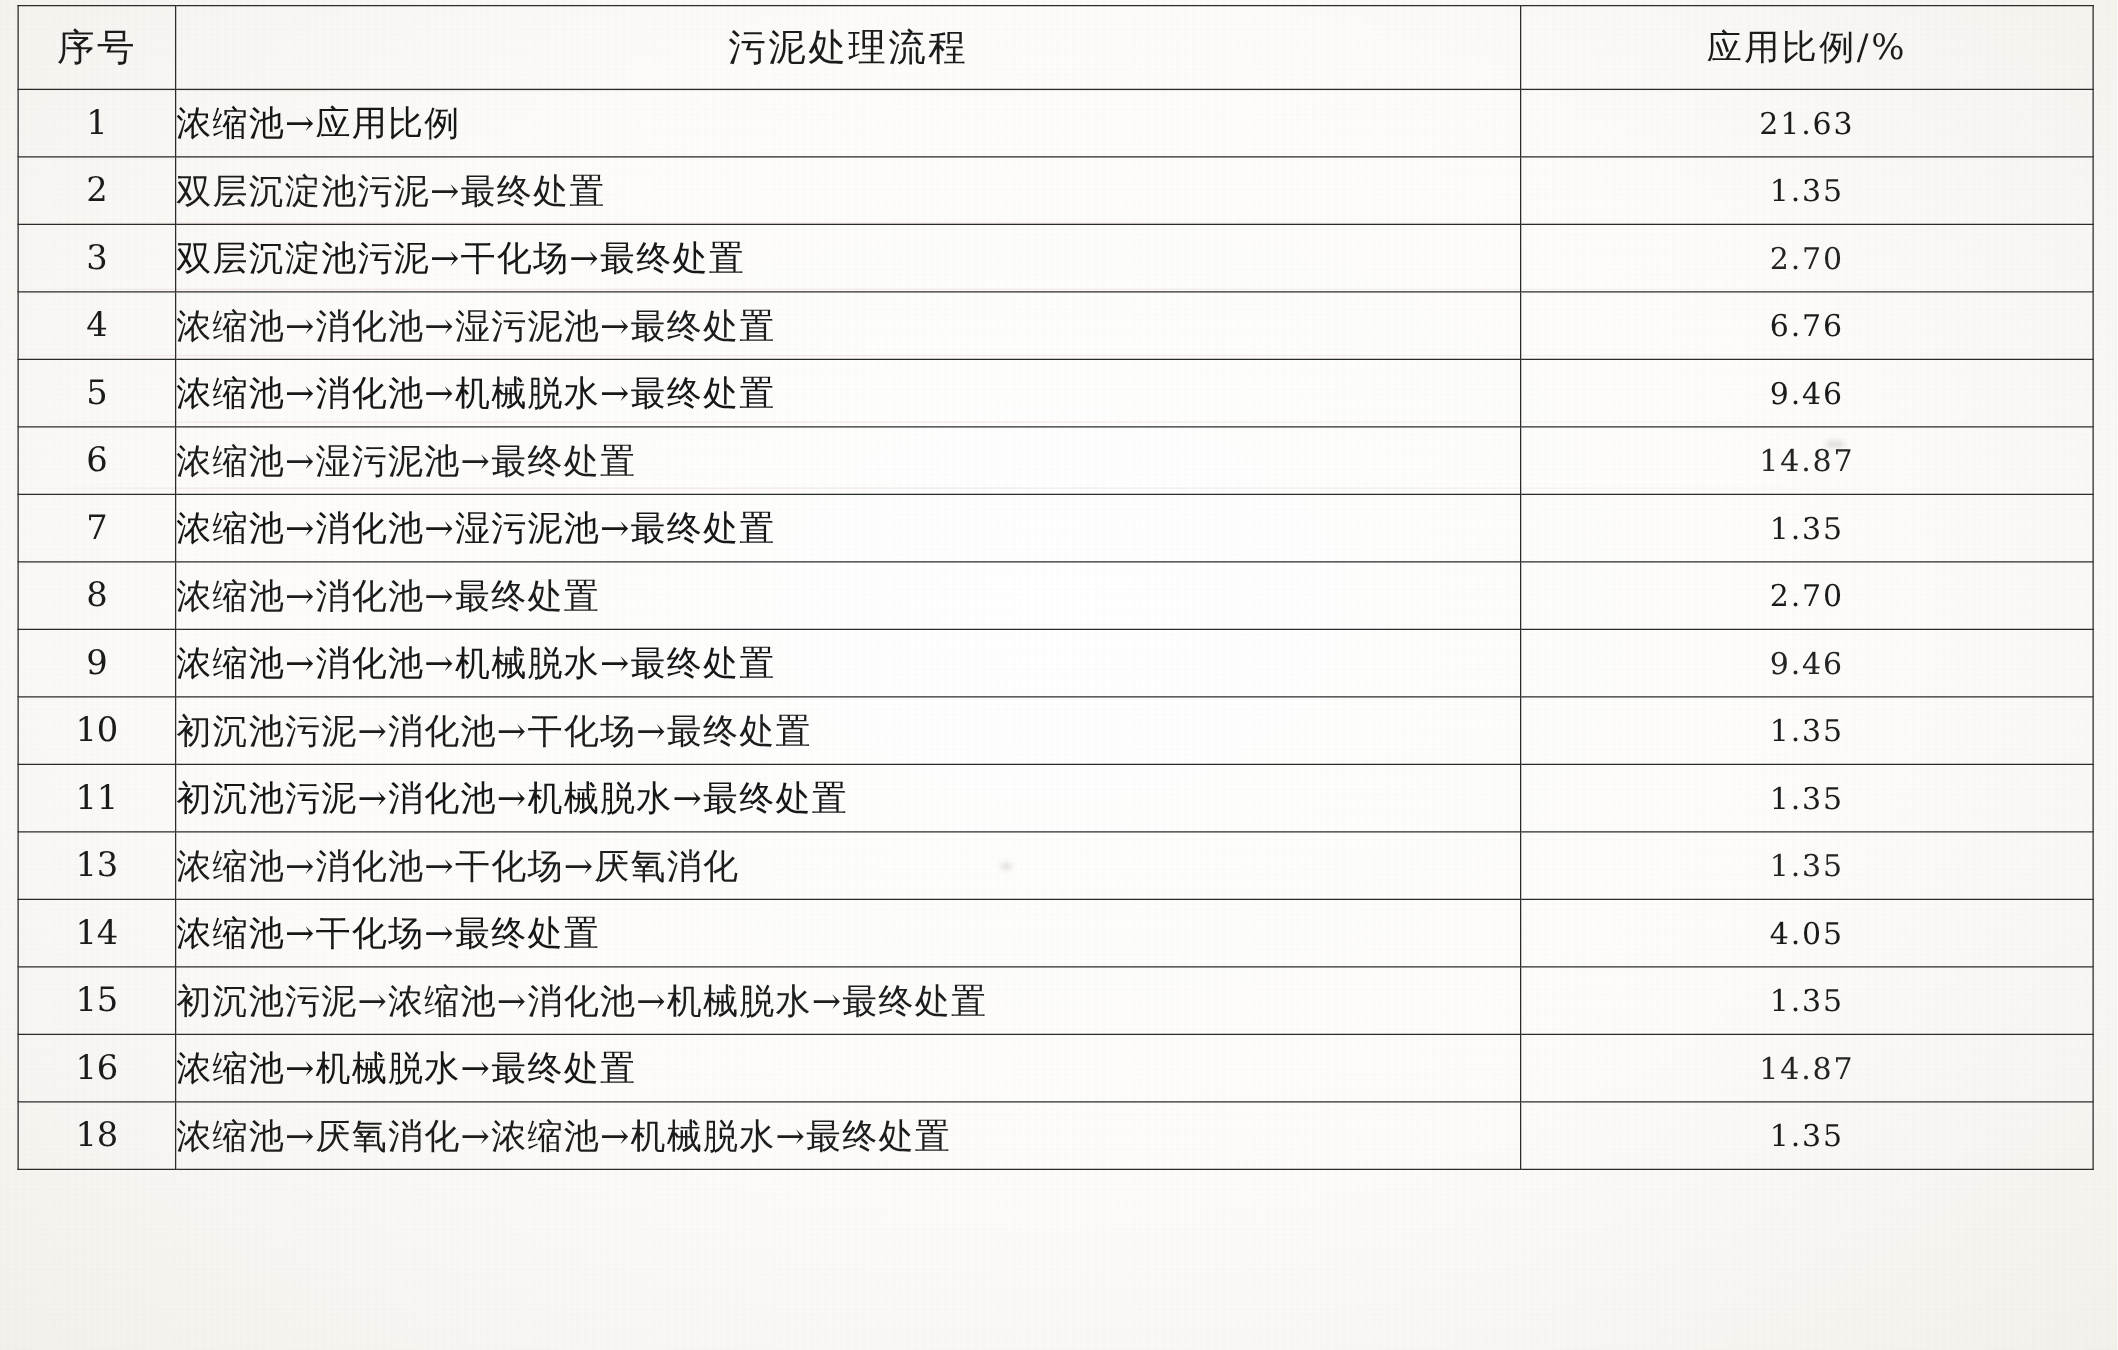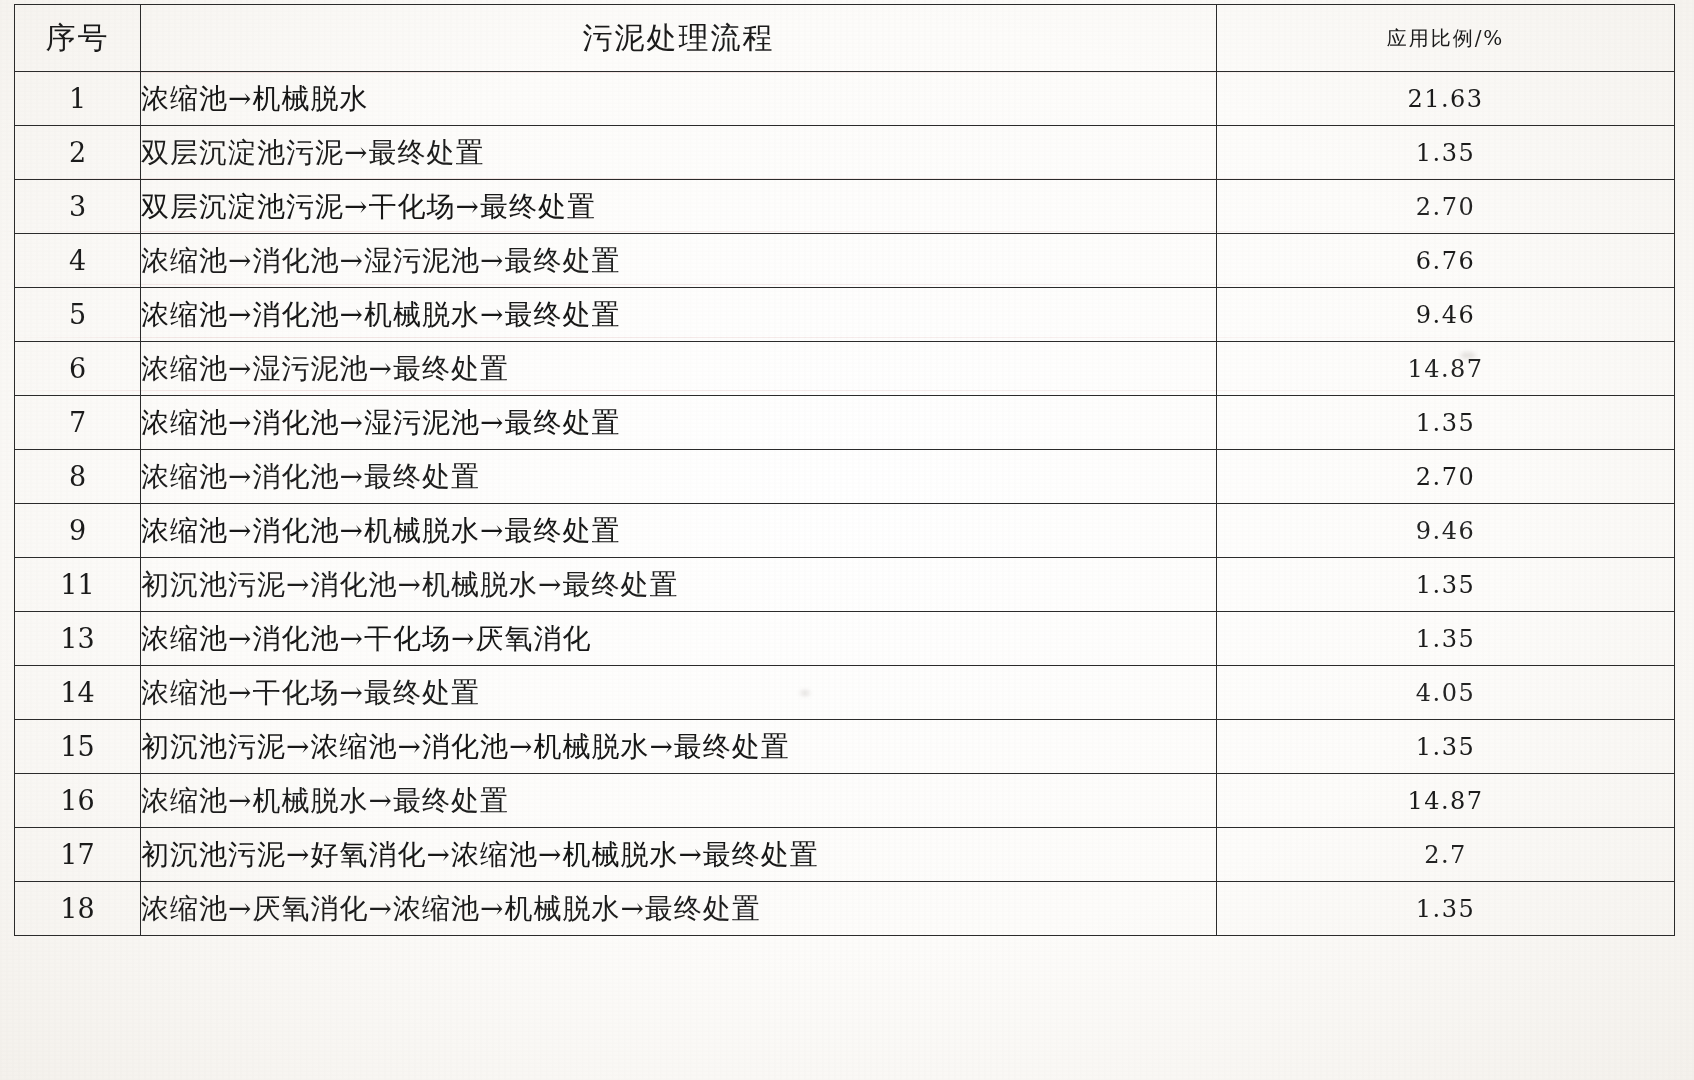--- a/index.html
+++ b/index.html
@@ -76,21 +76,21 @@
     background: transparent;
   }
 
   .hdr-no, .hdr-proc, .hdr-ratio {
     text-align: center;
     font-size: 30px;
     height: 66px;
     letter-spacing: 2px;
     font-weight: 500;
   }
-  .hdr-ratio { font-size: 20px; }
+  .hdr-ratio { font-size: 28px; }
 
   .cell-no {
     text-align: center;
     font-size: 27px;
     height: 53px;
     font-family: "DejaVu Serif", "Liberation Serif", serif;
   }
 
   .cell-proc {
     text-align: left;
@@ -150,21 +150,21 @@
       <thead>
         <tr>
           <th class="hdr-no">序号</th>
           <th class="hdr-proc">污泥处理流程</th>
           <th class="hdr-ratio">应用比例/%</th>
         </tr>
       </thead>
       <tbody>
         <tr>
           <td class="cell-no">1</td>
-          <td class="cell-proc">浓缩池→机械脱水</td>
+          <td class="cell-proc">浓缩池→应用比例</td>
           <td class="cell-ratio">21.63</td>
         </tr>
         <tr>
           <td class="cell-no">2</td>
           <td class="cell-proc">双层沉淀池污泥→最终处置</td>
           <td class="cell-ratio">1.35</td>
         </tr>
         <tr>
           <td class="cell-no">3</td>
           <td class="cell-proc">双层沉淀池污泥→干化场→最终处置</td>
@@ -194,20 +194,25 @@
           <td class="cell-no">8</td>
           <td class="cell-proc">浓缩池→消化池→最终处置</td>
           <td class="cell-ratio">2.70</td>
         </tr>
         <tr>
           <td class="cell-no">9</td>
           <td class="cell-proc">浓缩池→消化池→机械脱水→最终处置</td>
           <td class="cell-ratio">9.46</td>
         </tr>
         <tr>
+          <td class="cell-no">10</td>
+          <td class="cell-proc">初沉池污泥→消化池→干化场→最终处置</td>
+          <td class="cell-ratio">1.35</td>
+        </tr>
+        <tr>
           <td class="cell-no">11</td>
           <td class="cell-proc">初沉池污泥→消化池→机械脱水→最终处置</td>
           <td class="cell-ratio">1.35</td>
         </tr>
         <tr>
           <td class="cell-no">13</td>
           <td class="cell-proc">浓缩池→消化池→干化场→厌氧消化</td>
           <td class="cell-ratio">1.35</td>
         </tr>
         <tr>
@@ -219,25 +224,20 @@
           <td class="cell-no">15</td>
           <td class="cell-proc">初沉池污泥→浓缩池→消化池→机械脱水→最终处置</td>
           <td class="cell-ratio">1.35</td>
         </tr>
         <tr>
           <td class="cell-no">16</td>
           <td class="cell-proc">浓缩池→机械脱水→最终处置</td>
           <td class="cell-ratio">14.87</td>
         </tr>
         <tr>
-          <td class="cell-no">17</td>
-          <td class="cell-proc">初沉池污泥→好氧消化→浓缩池→机械脱水→最终处置</td>
-          <td class="cell-ratio">2.7</td>
-        </tr>
-        <tr>
           <td class="cell-no">18</td>
           <td class="cell-proc">浓缩池→厌氧消化→浓缩池→机械脱水→最终处置</td>
           <td class="cell-ratio">1.35</td>
         </tr>
       </tbody>
     </table>
   </div>
 
   <div class="paper-noise"></div>
 </div>

